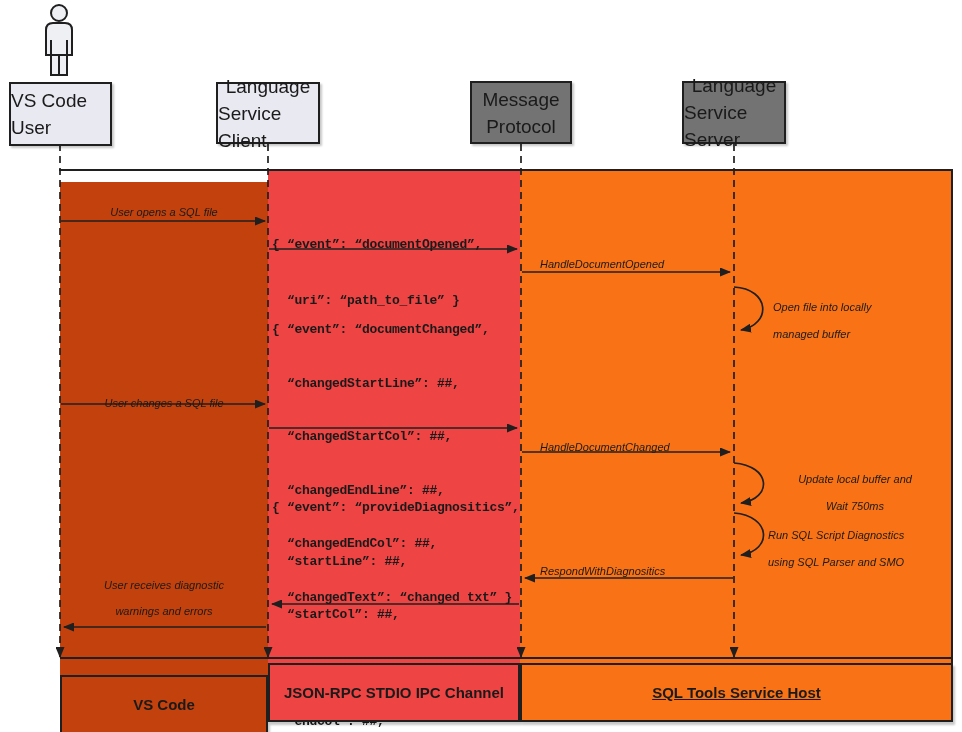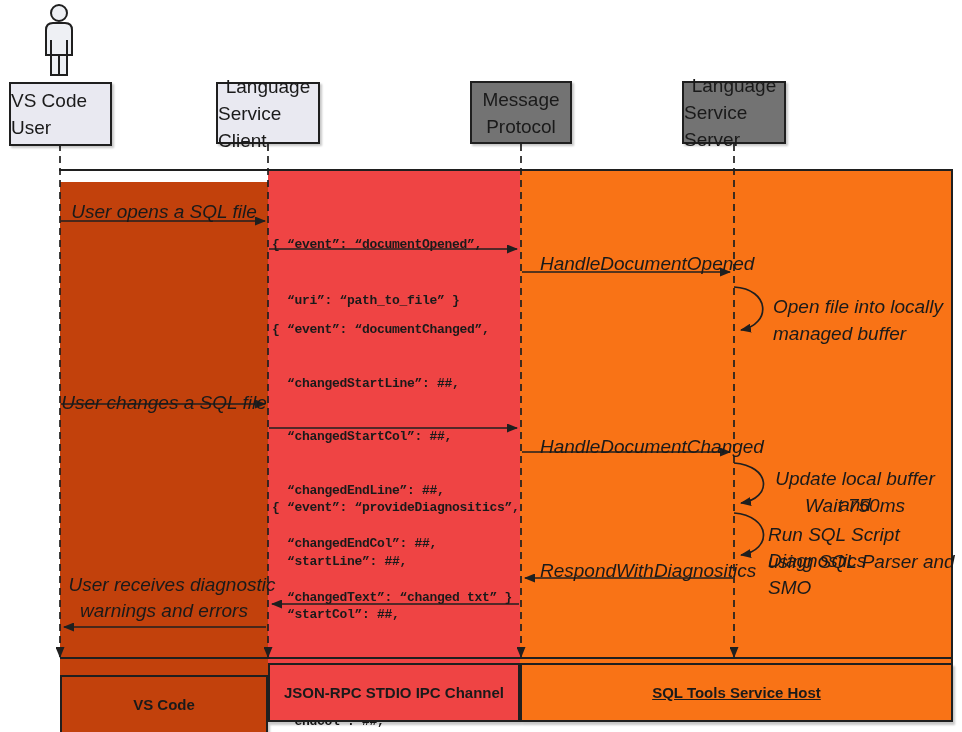--- a/index.html
+++ b/index.html
@@ -8,21 +8,21 @@
   .lane{position:absolute;top:170px;height:493px;}
   .lane-lavender{background:#c2410c;margin-top:12px;}
   .lane-peach{background:#ef4444;}
   .lane-green{background:#f97316;text-decoration:underline;}
   .rule{position:absolute;background:#1f1f1f;}
   .hdr-box{position:absolute;border:2px solid #1f1f1f;box-sizing:border-box;
            display:flex;flex-direction:column;align-items:center;justify-content:center;
            font-size:19px;line-height:27px;background:#e9e9f1;
            box-shadow:2px 2px 2px rgba(0,0,0,.22);}
   .hdr-green{background:#737373;}
-  .note{position:absolute;font-style:italic;font-size:19px;line-height:26px;}
+  .note{position:absolute;font-style:italic;font-size:11px;line-height:26px;}
   .note-c{text-align:center;}
   .mono{position:absolute;font-family:"Liberation Mono","DejaVu Sans Mono",monospace;
         font-weight:bold;font-size:13px;letter-spacing:-0.3px;white-space:pre;}
   .mono div{height:23.5px;line-height:23.5px;}
   .mono-wide div{height:26px;line-height:26px;}
   .lane-title{position:absolute;top:663px;height:59px;border:2px solid #1f1f1f;box-sizing:border-box;
               display:flex;align-items:center;justify-content:center;
               font-weight:bold;font-size:15px;box-shadow:2px 3px 2px rgba(0,0,0,.22);}
   svg.overlay{position:absolute;left:0;top:0;pointer-events:none;}
 </style>
@@ -102,21 +102,21 @@
   <div class="note" style="left:540px;top:251px;">HandleDocumentOpened</div>
   <div class="note" style="left:773px;top:294px;">Open file into locally</div>
   <div class="note" style="left:773px;top:321px;">managed buffer</div>
   <div class="note note-c" style="left:60px;top:382px;width:208px;margin-top:8px;">User changes a SQL file</div>
   <div class="note" style="left:540px;top:434px;">HandleDocumentChanged</div>
   <div class="note note-c" style="left:760px;top:466px;width:190px;">Update local buffer and</div>
   <div class="note note-c" style="left:760px;top:493px;width:190px;">Wait 750ms</div>
   <div class="note" style="left:768px;top:522px;">Run SQL Script Diagnostics</div>
   <div class="note" style="left:768px;top:549px;">using SQL Parser and SMO</div>
   <div class="note" style="left:540px;top:558px;">RespondWithDiagnositics</div>
-  <div class="note note-c" style="left:68px;top:572px;width:208px;">User receives diagnostic</div>
+  <div class="note note-c" style="left:60px;top:572px;width:208px;">User receives diagnostic</div>
   <div class="note note-c" style="left:60px;top:598px;width:208px;">warnings and errors</div>
 
   <div class="mono mono-wide" style="left:272px;top:202px;">
     <div>{ “event”: “documentOpened”,</div>
     <div>  “uri”: “path_to_file” }</div>
   </div>
   <div class="mono" style="left:272px;top:288px;">
     <div>{ “event”: “documentChanged”,</div>
     <div>  “changedStartLine”: ##,</div>
     <div>  “changedStartCol”: ##,</div>

